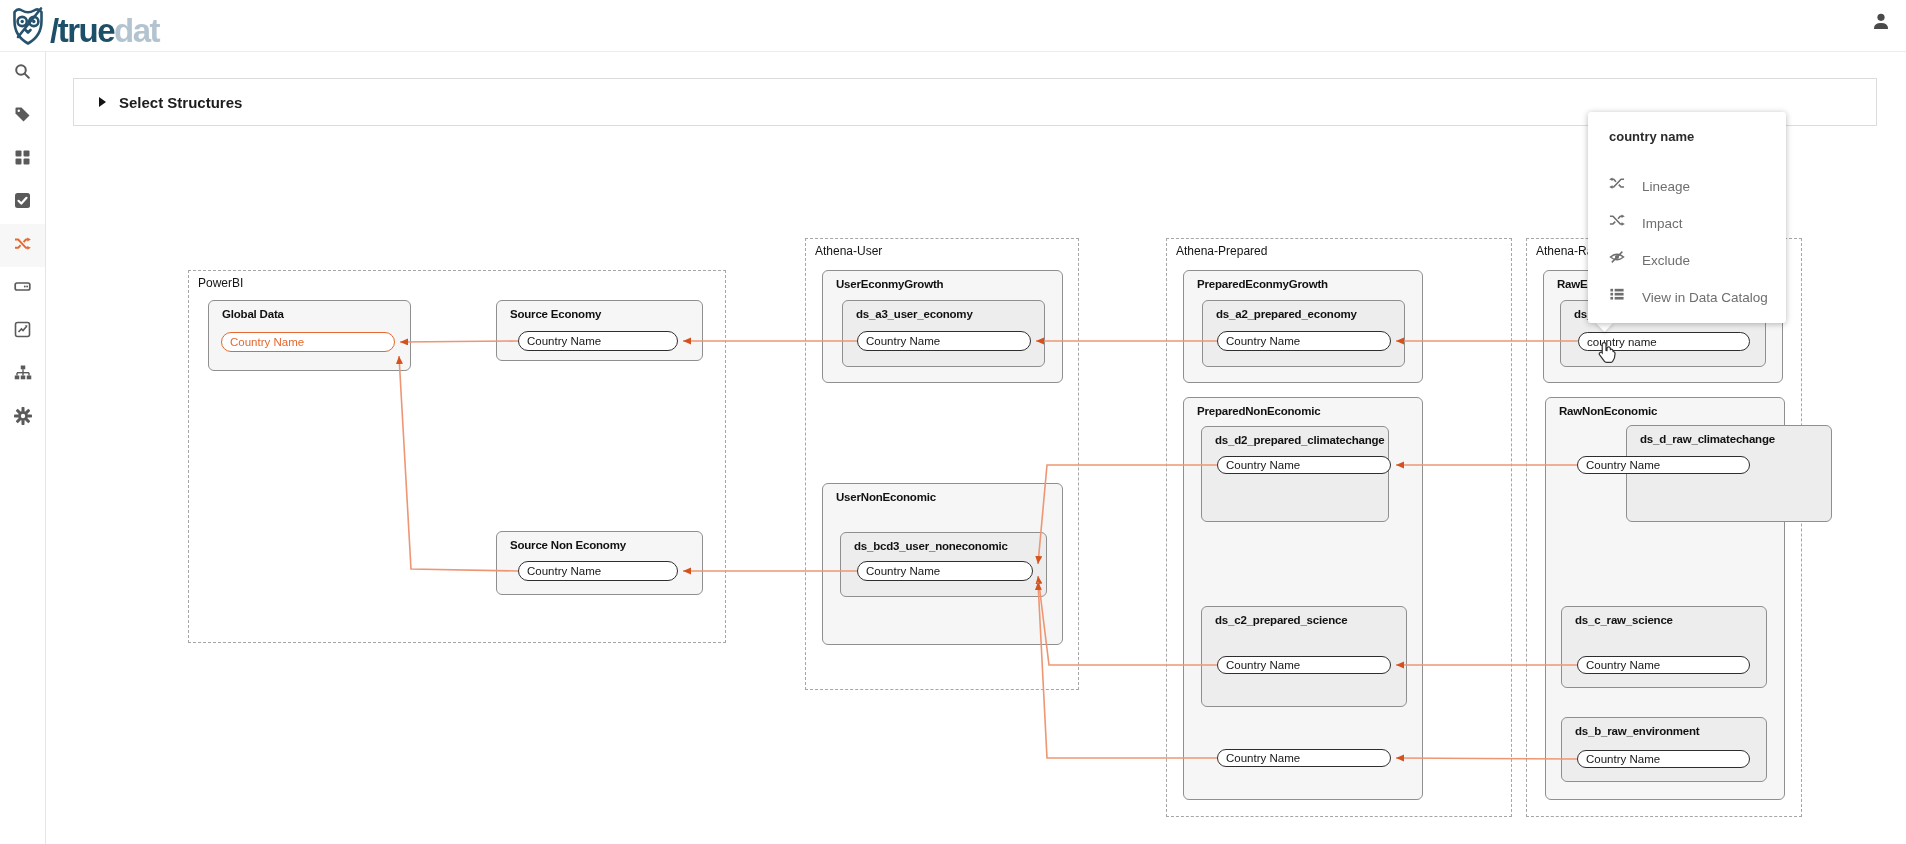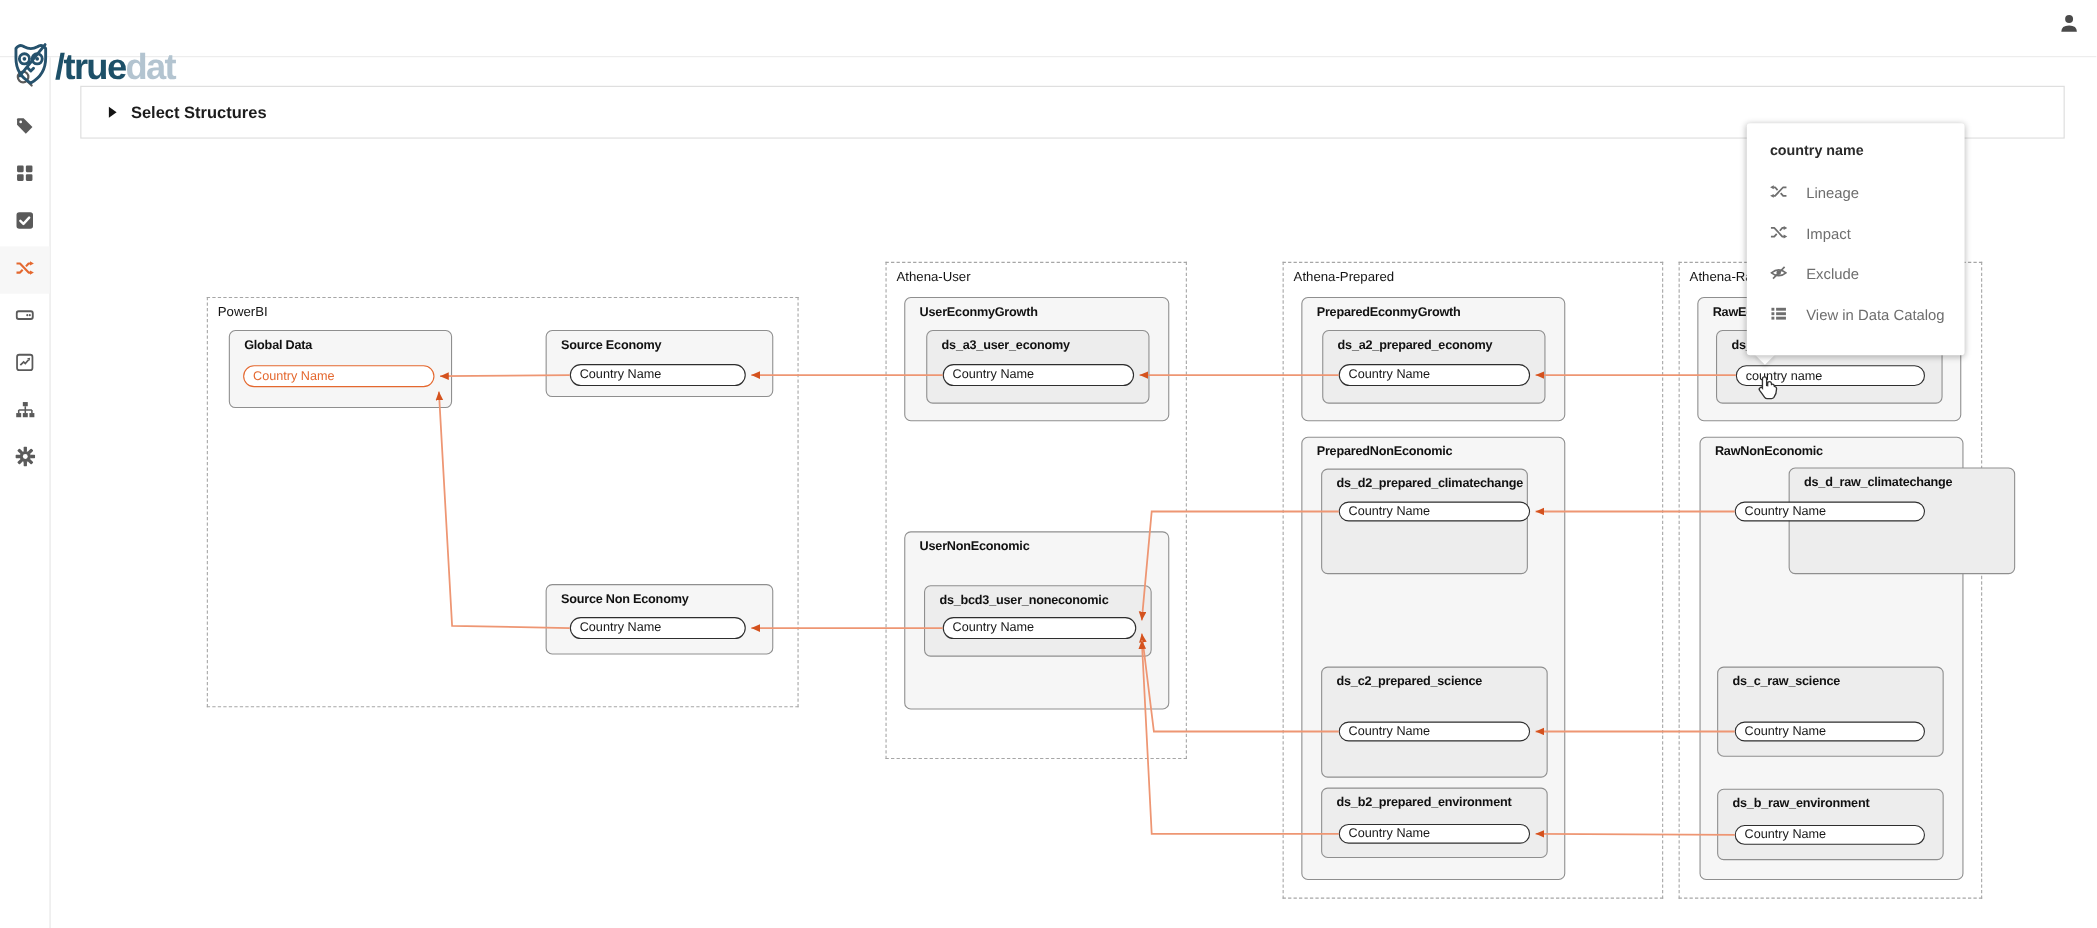--- a/index.html
+++ b/index.html
@@ -1,20 +1,20 @@
 <!DOCTYPE html>
 <html><head>
 <meta charset="utf-8">
 <style>
   * { box-sizing: border-box; margin: 0; padding: 0; }
   html,body { width:1906px; height:844px; background:#fff; font-family:"Liberation Sans", sans-serif; overflow:hidden; position:relative; }
 
   
   .topbar { position:absolute; left:0; top:0; width:1906px; height:52px; background:#fff; border-bottom:1px solid #ececec; z-index:15; }
-  .logo { position:absolute; left:10px; top:5px; display:flex; align-items:center; gap:4px; cursor:pointer;margin-top:32px; }
+  .logo { position:absolute; left:10px; top:5px; display:flex; align-items:flex-end; gap:4px; cursor:pointer; }
   .brand { font-size:33px; font-weight:700; letter-spacing:-1.5px; line-height:40px; }
   .brand .b1 { color:#1d5068; }
   .brand .b2 { color:#b3c4d0; }
   .user-ic { position:absolute; left:1872px; top:12px; width:18px; height:18px; color:#4a4a4a; cursor:pointer; }
 
   
   .sidebar { position:absolute; left:0; top:52px; width:46px; height:792px; background:#fff; border-right:1px solid #e5e5e5; z-index:14; }
   .side-item { width:45px; height:43px; display:flex; align-items:center; justify-content:center; color:#5a5a5a; cursor:pointer; }
   .side-item.active { color:#e4682f; background:#f7f7f7; }
 
@@ -31,21 +31,21 @@
   .ds  { position:absolute; background:#ededed; border:1px solid #8f8f8f; border-radius:6px; }
   .nlabel { position:absolute; top:7px; left:13px; font-size:11.5px; font-weight:700; letter-spacing:-0.2px; color:#111; white-space:nowrap; }
   .pill { position:absolute; background:#fff; border:1.5px solid #2e2e2e; border-radius:10px; font-size:11.5px; color:#161616; display:flex; align-items:center; padding-left:8px; white-space:nowrap; cursor:pointer; }
   .pill.hl { border-color:#e4682f; color:#e4682f; }
 
   .wires { position:absolute; inset:0; width:1906px; height:844px; pointer-events:none; z-index:5; }
 
   
   .menu { position:absolute; left:1588px; top:112px; width:198px; height:211px; background:#fff; border-radius:3px; box-shadow:0 1px 6px rgba(0,0,0,.28); z-index:30; padding-top:17px; }
   .menu-title { padding:0 0 13px 21px; font-size:13px; font-weight:700; color:#2b2b2b; }
-  .menu-item { height:37px; display:flex; align-items:center; padding-left:21px; gap:17px; color:#6e6e6e; font-size:13.5px; cursor:pointer; }
+  .menu-item { height:37px; display:flex; align-items:flex-end; padding-left:21px; gap:17px; color:#6e6e6e; font-size:13.5px; cursor:pointer; }
   .menu-item svg { flex:0 0 auto; }
   .menu-tail { position:absolute; left:1598px; top:316px; width:13px; height:13px; background:#fff; transform:rotate(45deg); box-shadow:2px 2px 3px rgba(0,0,0,.10); z-index:29; }
   .cursor-hand { position:absolute; left:1598px; top:341px; z-index:40; pointer-events:none; }
 </style>
 </head>
 <body>
 
 <div class="topbar">
   <div class="logo">
     <span>
@@ -245,23 +245,20 @@
   </div>
   <div class="pill" style="left:1217px;top:456px;width:174px;height:18px;">
       <span>Country Name</span>
     </div>
   <div class="ds" style="left:1201px;top:606px;width:206px;height:101px;">
     <span class="nlabel">ds_c2_prepared_science</span>
   </div>
   <div class="pill" style="left:1217px;top:656px;width:174px;height:18px;">
       <span>Country Name</span>
     </div>
-  <div class="ds" style="left:1201px;top:716px;width:206px;height:64px;">
-    <span class="nlabel">ds_b2_prepared_environment</span>
-  </div>
   <div class="pill" style="left:1217px;top:749px;width:174px;height:18px;">
       <span>Country Name</span>
     </div>
 
   <div class="grp" style="left:1526px;top:238px;width:276px;height:579px;">
     <span class="grp-label">Athena-Ra</span>
   </div>
   <div class="tbl" style="left:1543px;top:270px;width:240px;height:113px;">
     <span class="nlabel">RawEc</span>
   </div>

